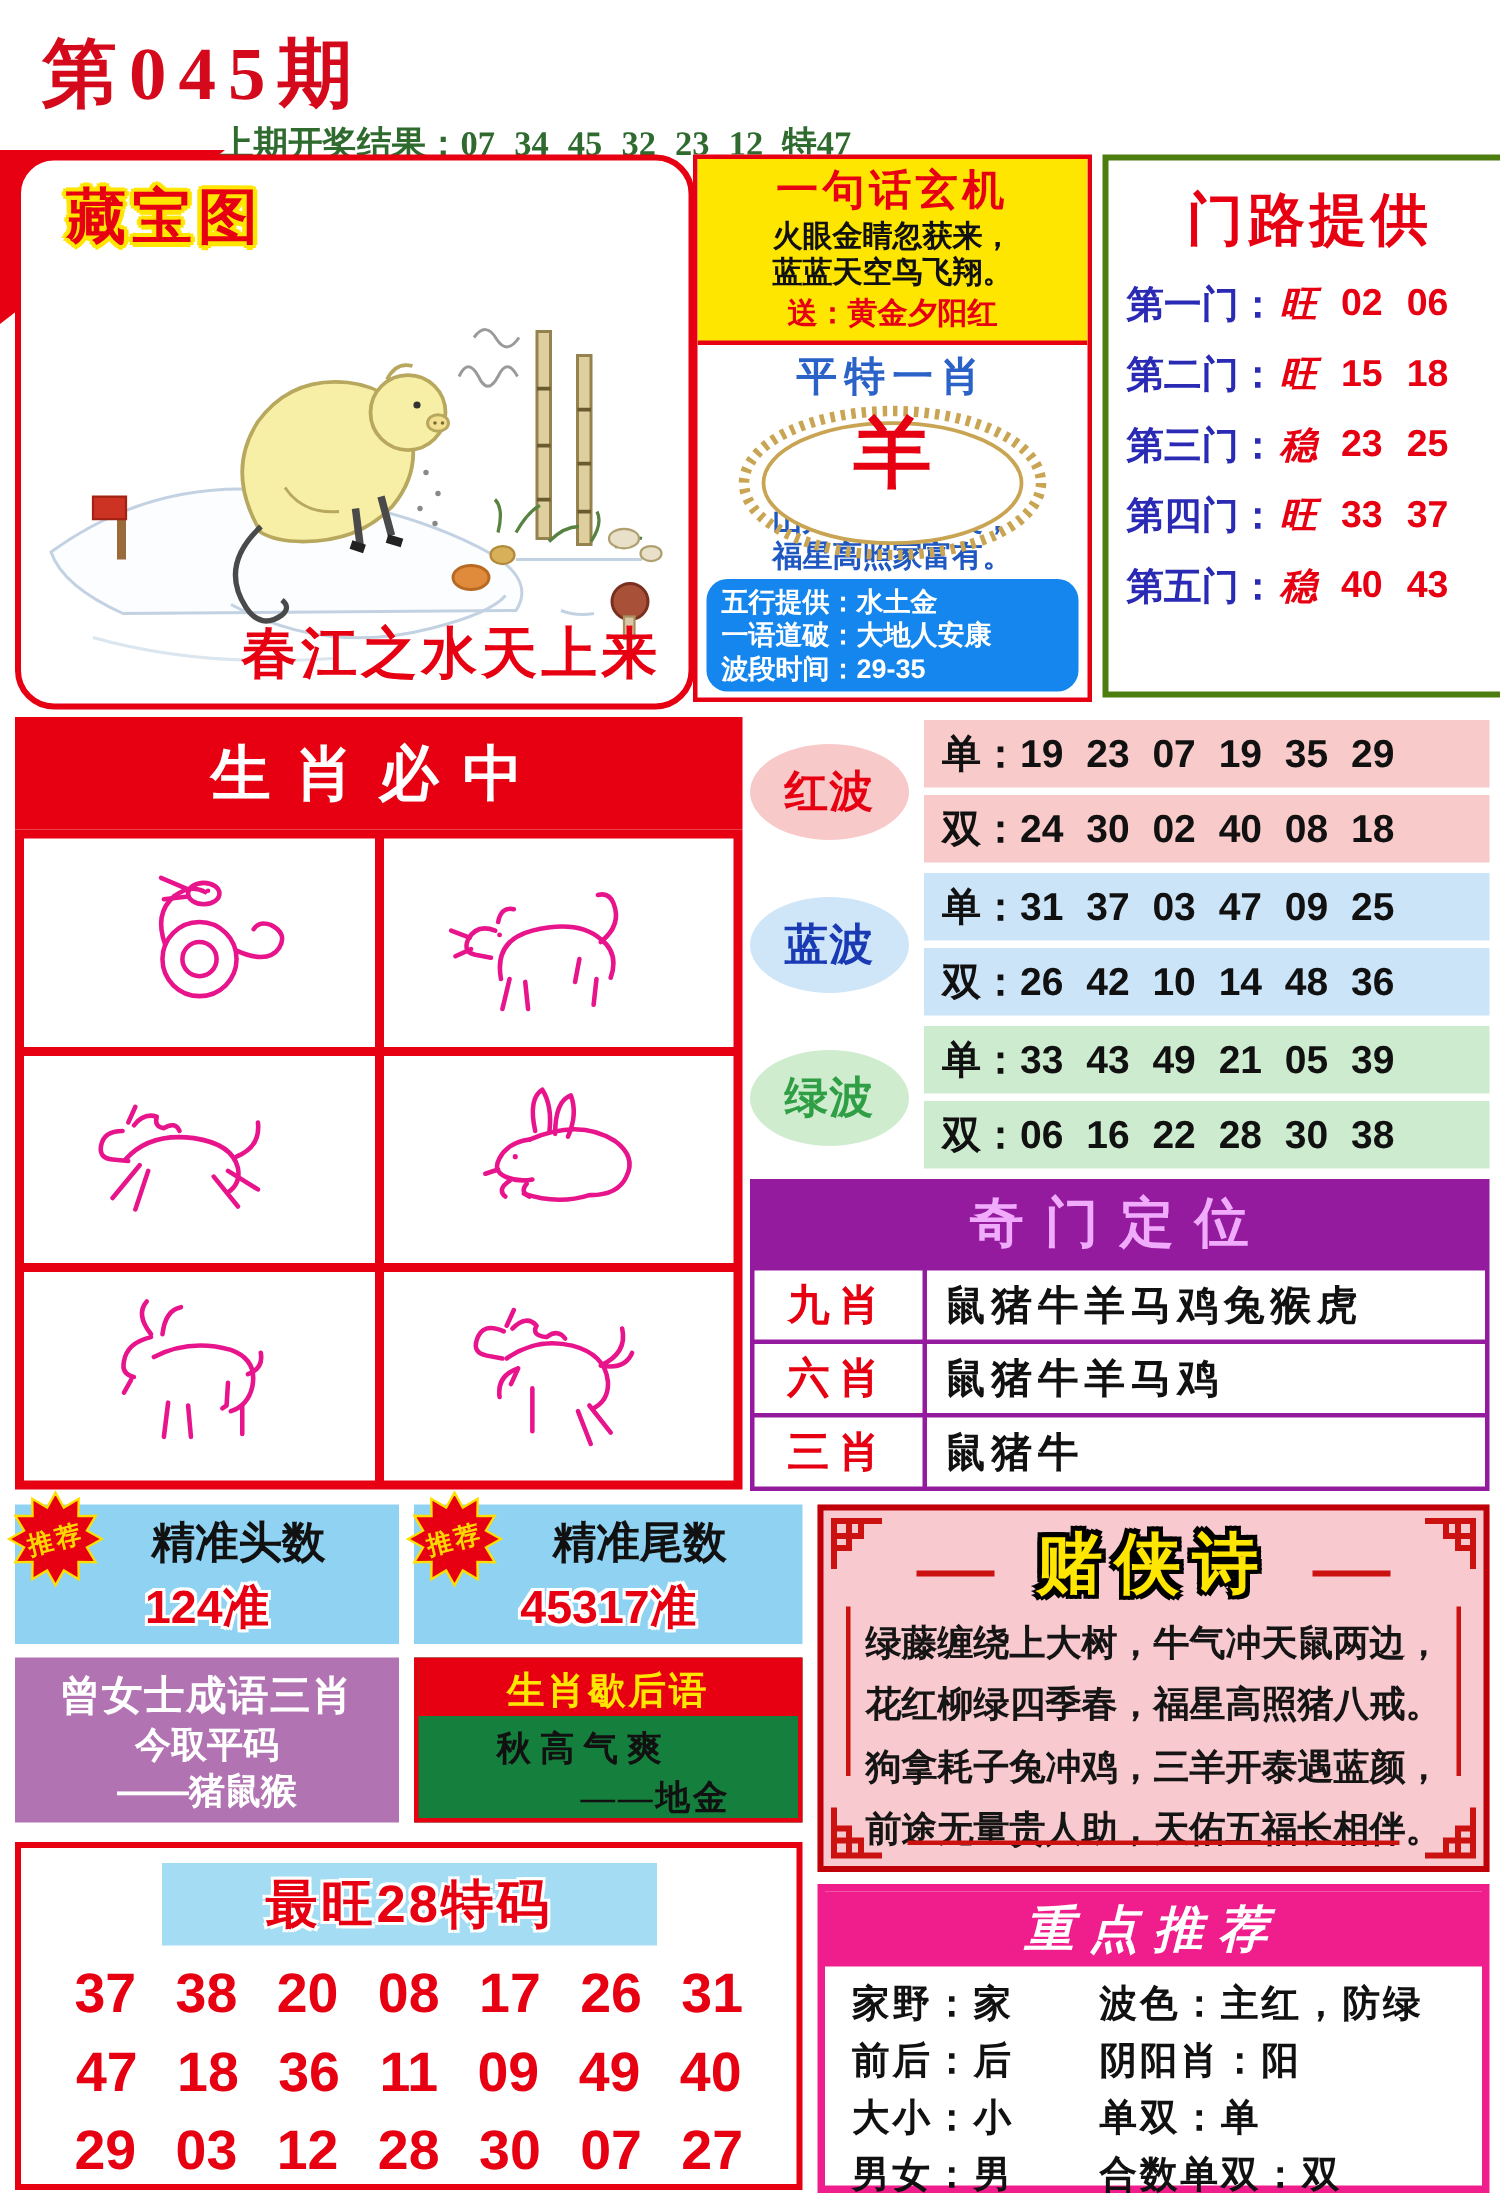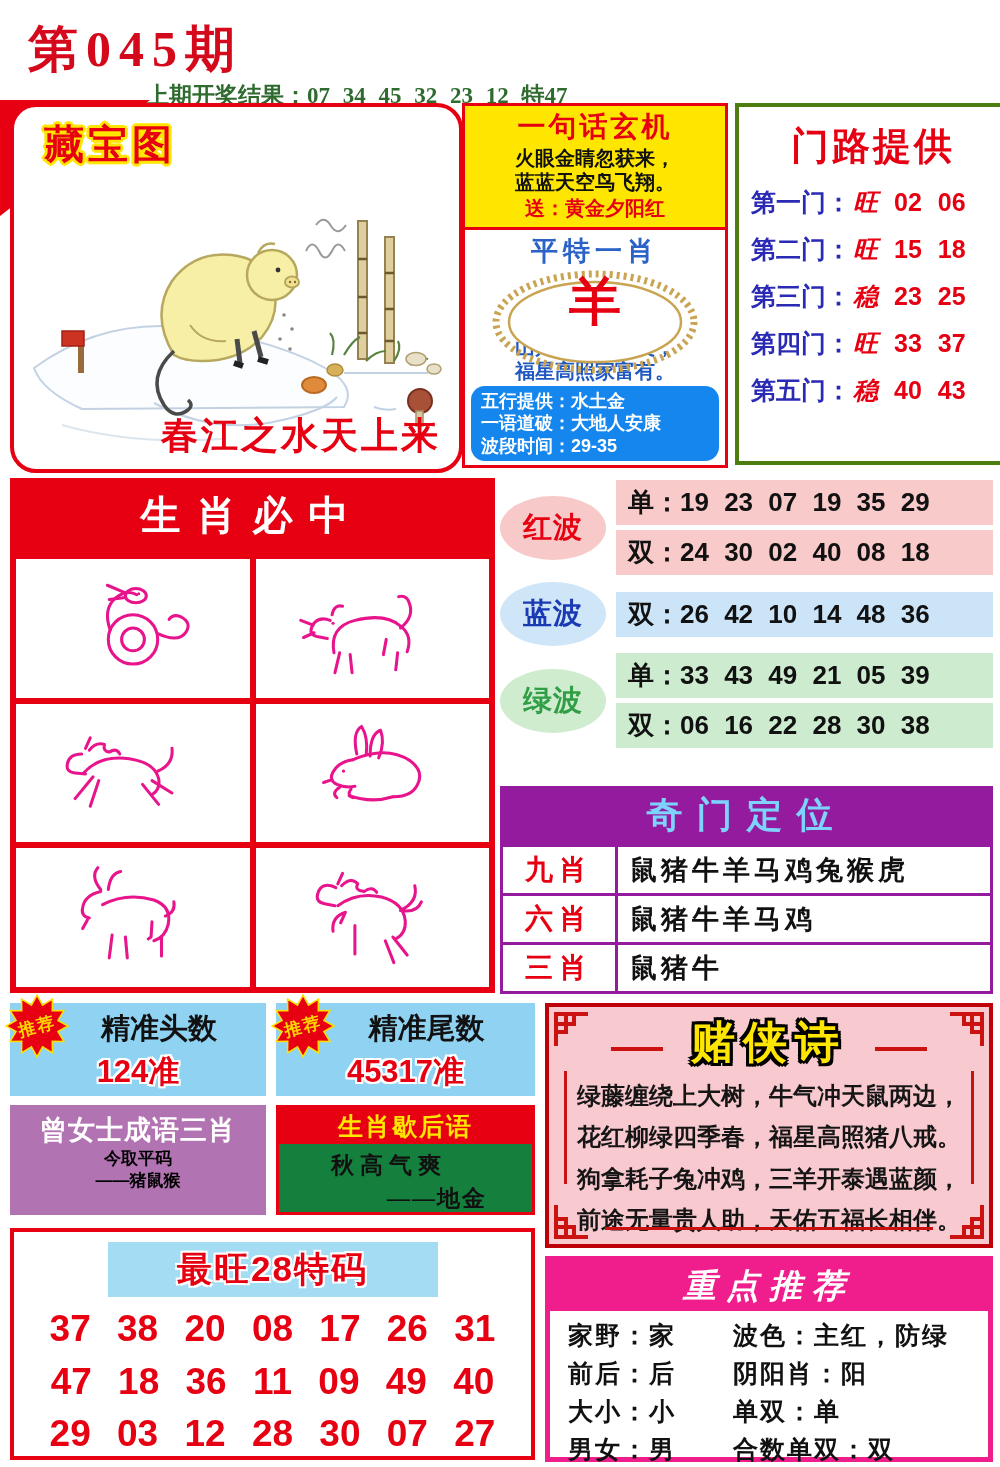--- a/index.html
+++ b/index.html
@@ -68,21 +68,21 @@
          font-weight:700;color:#111;word-spacing:8px;}
   .w-red .wave-ellipse{background:#f8c9c9;color:#e60012;}
   .w-red .wave-strip{background:#f8caca;}
   .w-blue .wave-ellipse{background:#cfe5f8;color:#1a3ab4;}
   .w-blue .wave-strip{background:#cce4f8;}
   .w-green .wave-ellipse{background:#cfeccf;color:#2f9e44;}
   .w-green .wave-strip{background:#cdebce;}
 
   
   .qimen{left:500px;top:786px;width:493px;}
-  .qimen-banner{height:58px;background:#941a9e;color:#7dd3fc;font-size:36px;font-weight:800;
+  .qimen-banner{height:58px;background:#941a9e;color:#f0abfc;font-size:36px;font-weight:800;
          letter-spacing:14px;display:flex;align-items:center;justify-content:center;}
   .qimen-table{background:#941a9e;padding:3px;display:grid;grid-template-columns:112px 1fr;gap:3px;}
   .qimen-label{background:#fff;display:flex;align-items:center;justify-content:center;height:46px;
          color:#e60012;font-size:28px;font-weight:800;letter-spacing:6px;}
   .qimen-value{background:#fff;display:flex;align-items:center;height:46px;padding-left:12px;
          color:#111;font-size:27px;font-weight:800;letter-spacing:4px;}
 
   
   .precise{top:1003px;height:93px;background:#8fd2f2;}
   .precise-head{left:10px;width:256px;}
@@ -92,21 +92,21 @@
          text-shadow:-2px -2px 0 #fff,2px -2px 0 #fff,-2px 2px 0 #fff,2px 2px 0 #fff,
                      -2px 0 0 #fff,2px 0 0 #fff,0 -2px 0 #fff,0 2px 0 #fff;}
   .badge{position:absolute;left:-6px;top:-10px;width:66px;height:66px;}
   .badge-text{position:absolute;left:0;top:0;width:66px;height:66px;display:flex;align-items:center;
          justify-content:center;color:#ffd700;font-size:17px;font-weight:800;letter-spacing:2px;
          transform:rotate(-14deg);}
 
   
   .idiom{left:10px;top:1105px;width:256px;height:110px;background:#b273b2;text-align:center;}
   .idiom-title{color:#fff;font-size:27px;font-weight:800;margin-top:7px;letter-spacing:1px;}
-  .idiom-line{color:#000000;font-size:17px;font-weight:800;line-height:1.3;}
+  .idiom-line{color:#ffffff;font-size:24px;font-weight:800;line-height:1.3;}
 
   
   .xiehouyu{left:276px;top:1105px;width:259px;height:110px;border:3px solid #e60012;background:#15803d;box-sizing:border-box;}
   .xiehouyu-banner{background:#e60012;height:36px;display:flex;align-items:center;justify-content:center;
          color:#ffe600;font-size:25px;font-weight:800;letter-spacing:2px;}
   .xiehouyu-body{font-family:"Liberation Serif","DejaVu Serif",serif;color:#111;font-size:23px;font-weight:700;}
   .xiehouyu-l1{margin:6px 0 0 52px;letter-spacing:6px;}
   .xiehouyu-l2{margin:2px 0 0 108px;letter-spacing:2px;}
 
   
@@ -329,20 +329,21 @@
     <div class="wave-group w-red">
       <div class="wave-ellipse">红波</div>
       <div class="wave-strips">
         <div class="wave-strip">单：19 23 07 19 35 29</div>
         <div class="wave-strip">双：24 30 02 40 08 18</div>
       </div>
     </div>
     <div class="wave-group w-blue">
       <div class="wave-ellipse">蓝波</div>
       <div class="wave-strips">
+        <div class="wave-strip">单：31 37 03 47 09 25</div>
         <div class="wave-strip">双：26 42 10 14 48 36</div>
       </div>
     </div>
     <div class="wave-group w-green">
       <div class="wave-ellipse">绿波</div>
       <div class="wave-strips">
         <div class="wave-strip">单：33 43 49 21 05 39</div>
         <div class="wave-strip">双：06 16 22 28 30 38</div>
       </div>
     </div>

